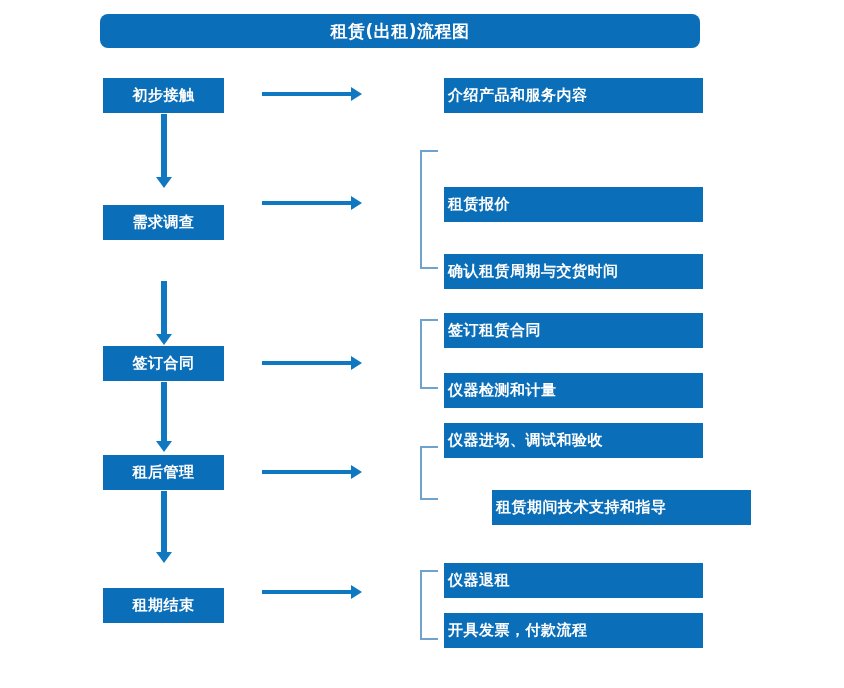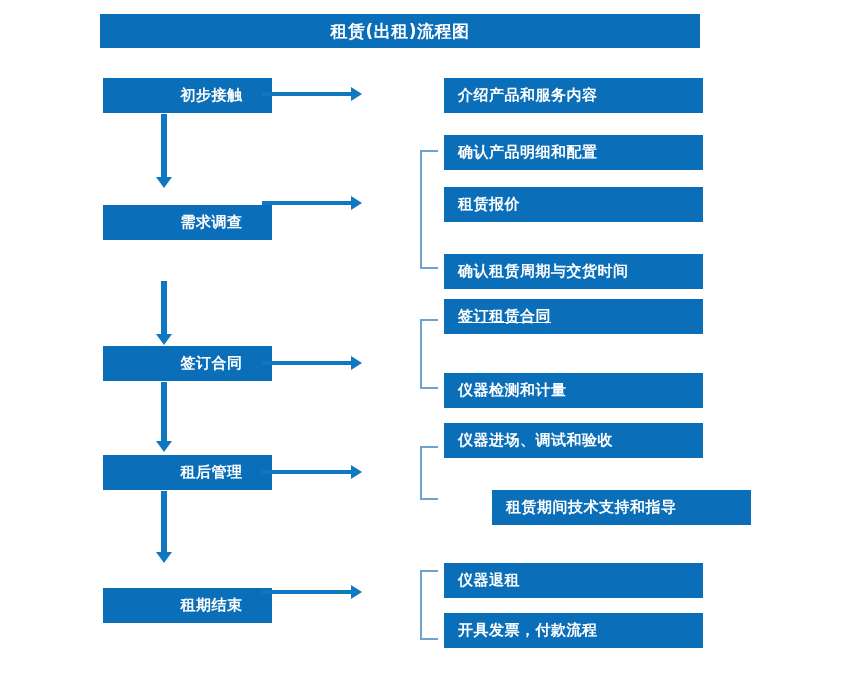--- a/index.html
+++ b/index.html
@@ -30,51 +30,51 @@
     width: 600px;
     height: 34px;
     background: #0B6EB8;
     color: #ffffff;
     font-size: 17px;
     font-weight: bold;
     display: flex;
     align-items: center;
     justify-content: center;
     letter-spacing: 0.5px;
+    border-radius: 8px;
   }
 
   .stage-box {
     position: absolute;
     left: 103px;
     width: 121px;
     height: 35px;
     background: #0B6EB8;
     color: #ffffff;
     font-size: 15px;
     font-weight: bold;
     display: flex;
     align-items: center;
     justify-content: center;
     letter-spacing: 0.5px;
-    padding-left: 48px;
   }
 
   .detail-box {
     position: absolute;
     left: 444px;
     width: 259px;
     height: 35px;
     background: #0B6EB8;
     color: #ffffff;
     font-size: 15px;
     font-weight: bold;
     display: flex;
     align-items: center;
     justify-content: flex-start;
-    padding-left: 14px;
+    padding-left: 4px;
     box-sizing: border-box;
     letter-spacing: 0.5px;
   }
 
   
   .h-arrow {
     position: absolute;
     height: 14px;
   }
   .h-arrow .shaft {
@@ -148,41 +148,40 @@
 
   <div class="stage-box" style="top:205px;">需求调查</div>
 
   <div class="h-arrow" style="left:262px; top:196px; width:100px;">
     <div class="shaft" style="width:89px;"></div>
     <div class="head" style="left:89px;"></div>
   </div>
 
   <div class="bracket" style="left:420px; top:150px; width:18px; height:119px;"></div>
 
-  <div class="detail-box" style="top:135px;">确认产品明细和配置</div>
 
   <div class="detail-box" style="top:187px;">租赁报价</div>
 
   <div class="detail-box" style="top:254px;">确认租赁周期与交货时间</div>
 
   <div class="v-arrow" style="left:156px; top:281px; height:64px;">
     <div class="shaft" style="height:53px;"></div>
     <div class="head" style="top:53px;"></div>
   </div>
 
   <div class="stage-box" style="top:346px;">签订合同</div>
 
   <div class="h-arrow" style="left:262px; top:356px; width:100px;">
     <div class="shaft" style="width:89px;"></div>
     <div class="head" style="left:89px;"></div>
   </div>
 
   <div class="bracket" style="left:420px; top:319px; width:18px; height:70px;"></div>
 
-  <div class="detail-box" style="top:299px;text-decoration:underline;">签订租赁合同</div>
+  <div class="detail-box" style="top:313px;">签订租赁合同</div>
 
   <div class="detail-box" style="top:363px;margin-top:10px;">仪器检测和计量</div>
 
   <div class="v-arrow" style="left:156px; top:382px; height:70px;">
     <div class="shaft" style="height:59px;"></div>
     <div class="head" style="top:59px;"></div>
   </div>
 
   <div class="stage-box" style="top:455px;">租后管理</div>
 

